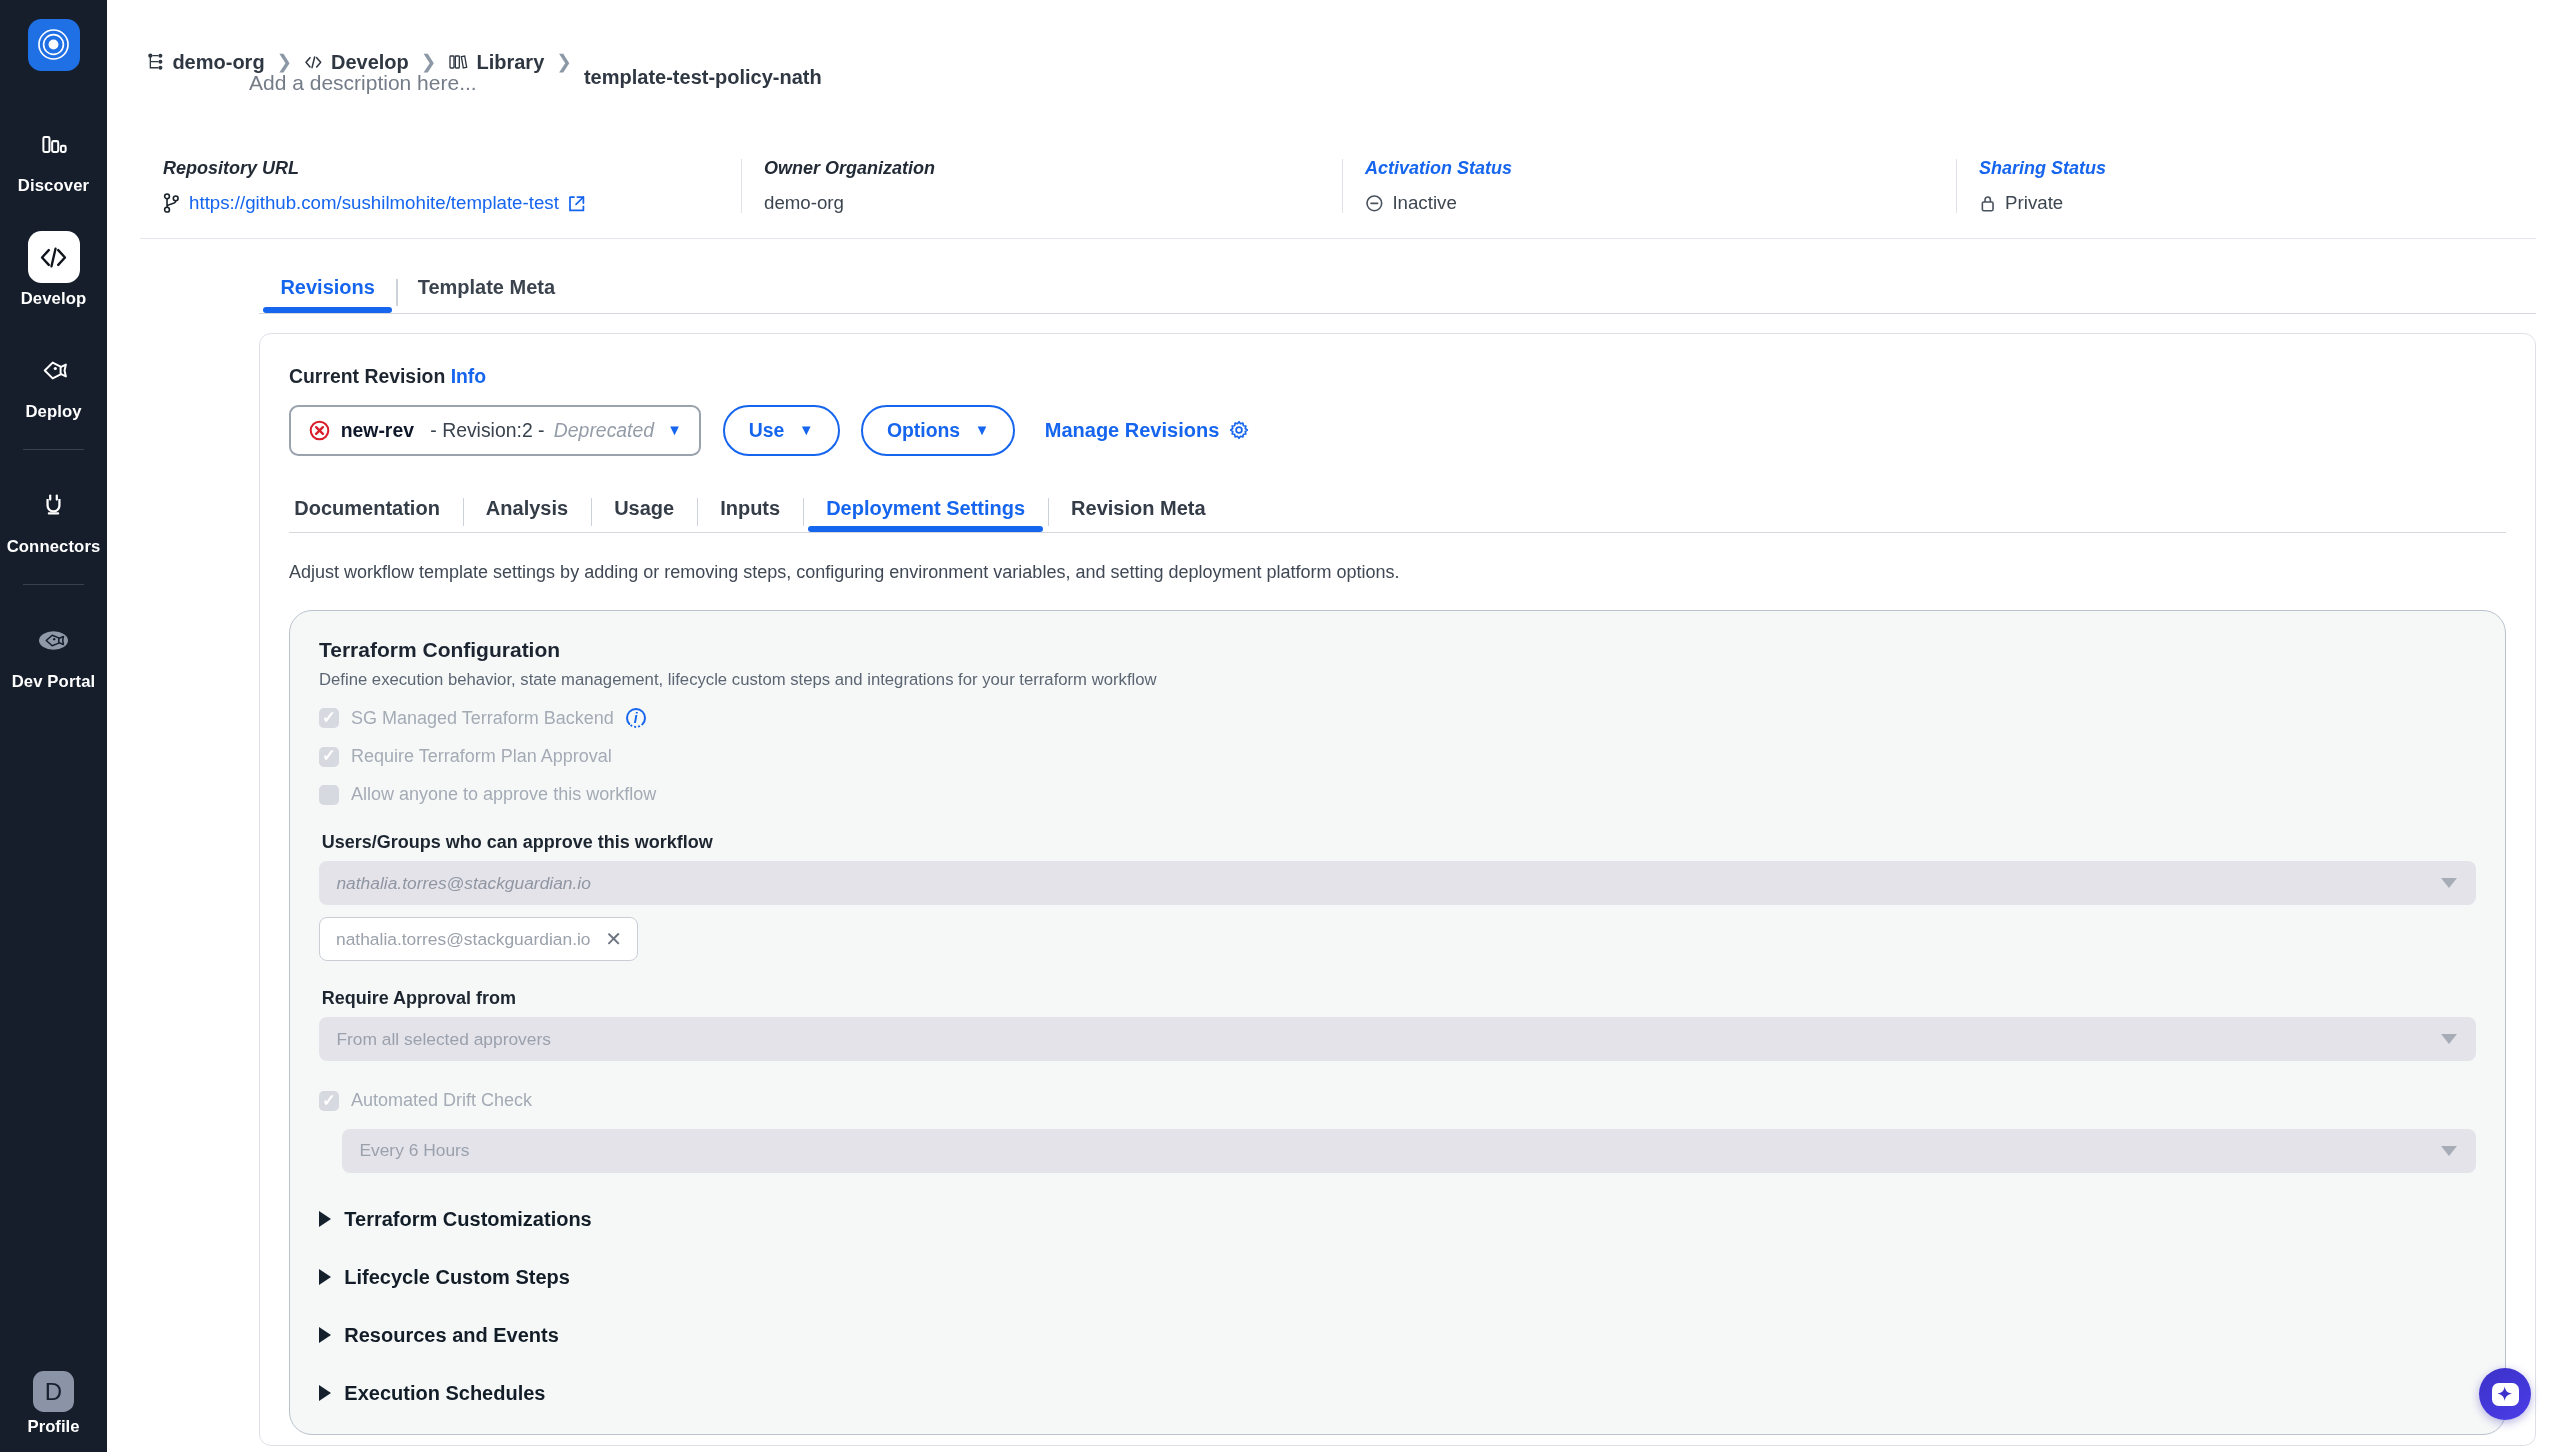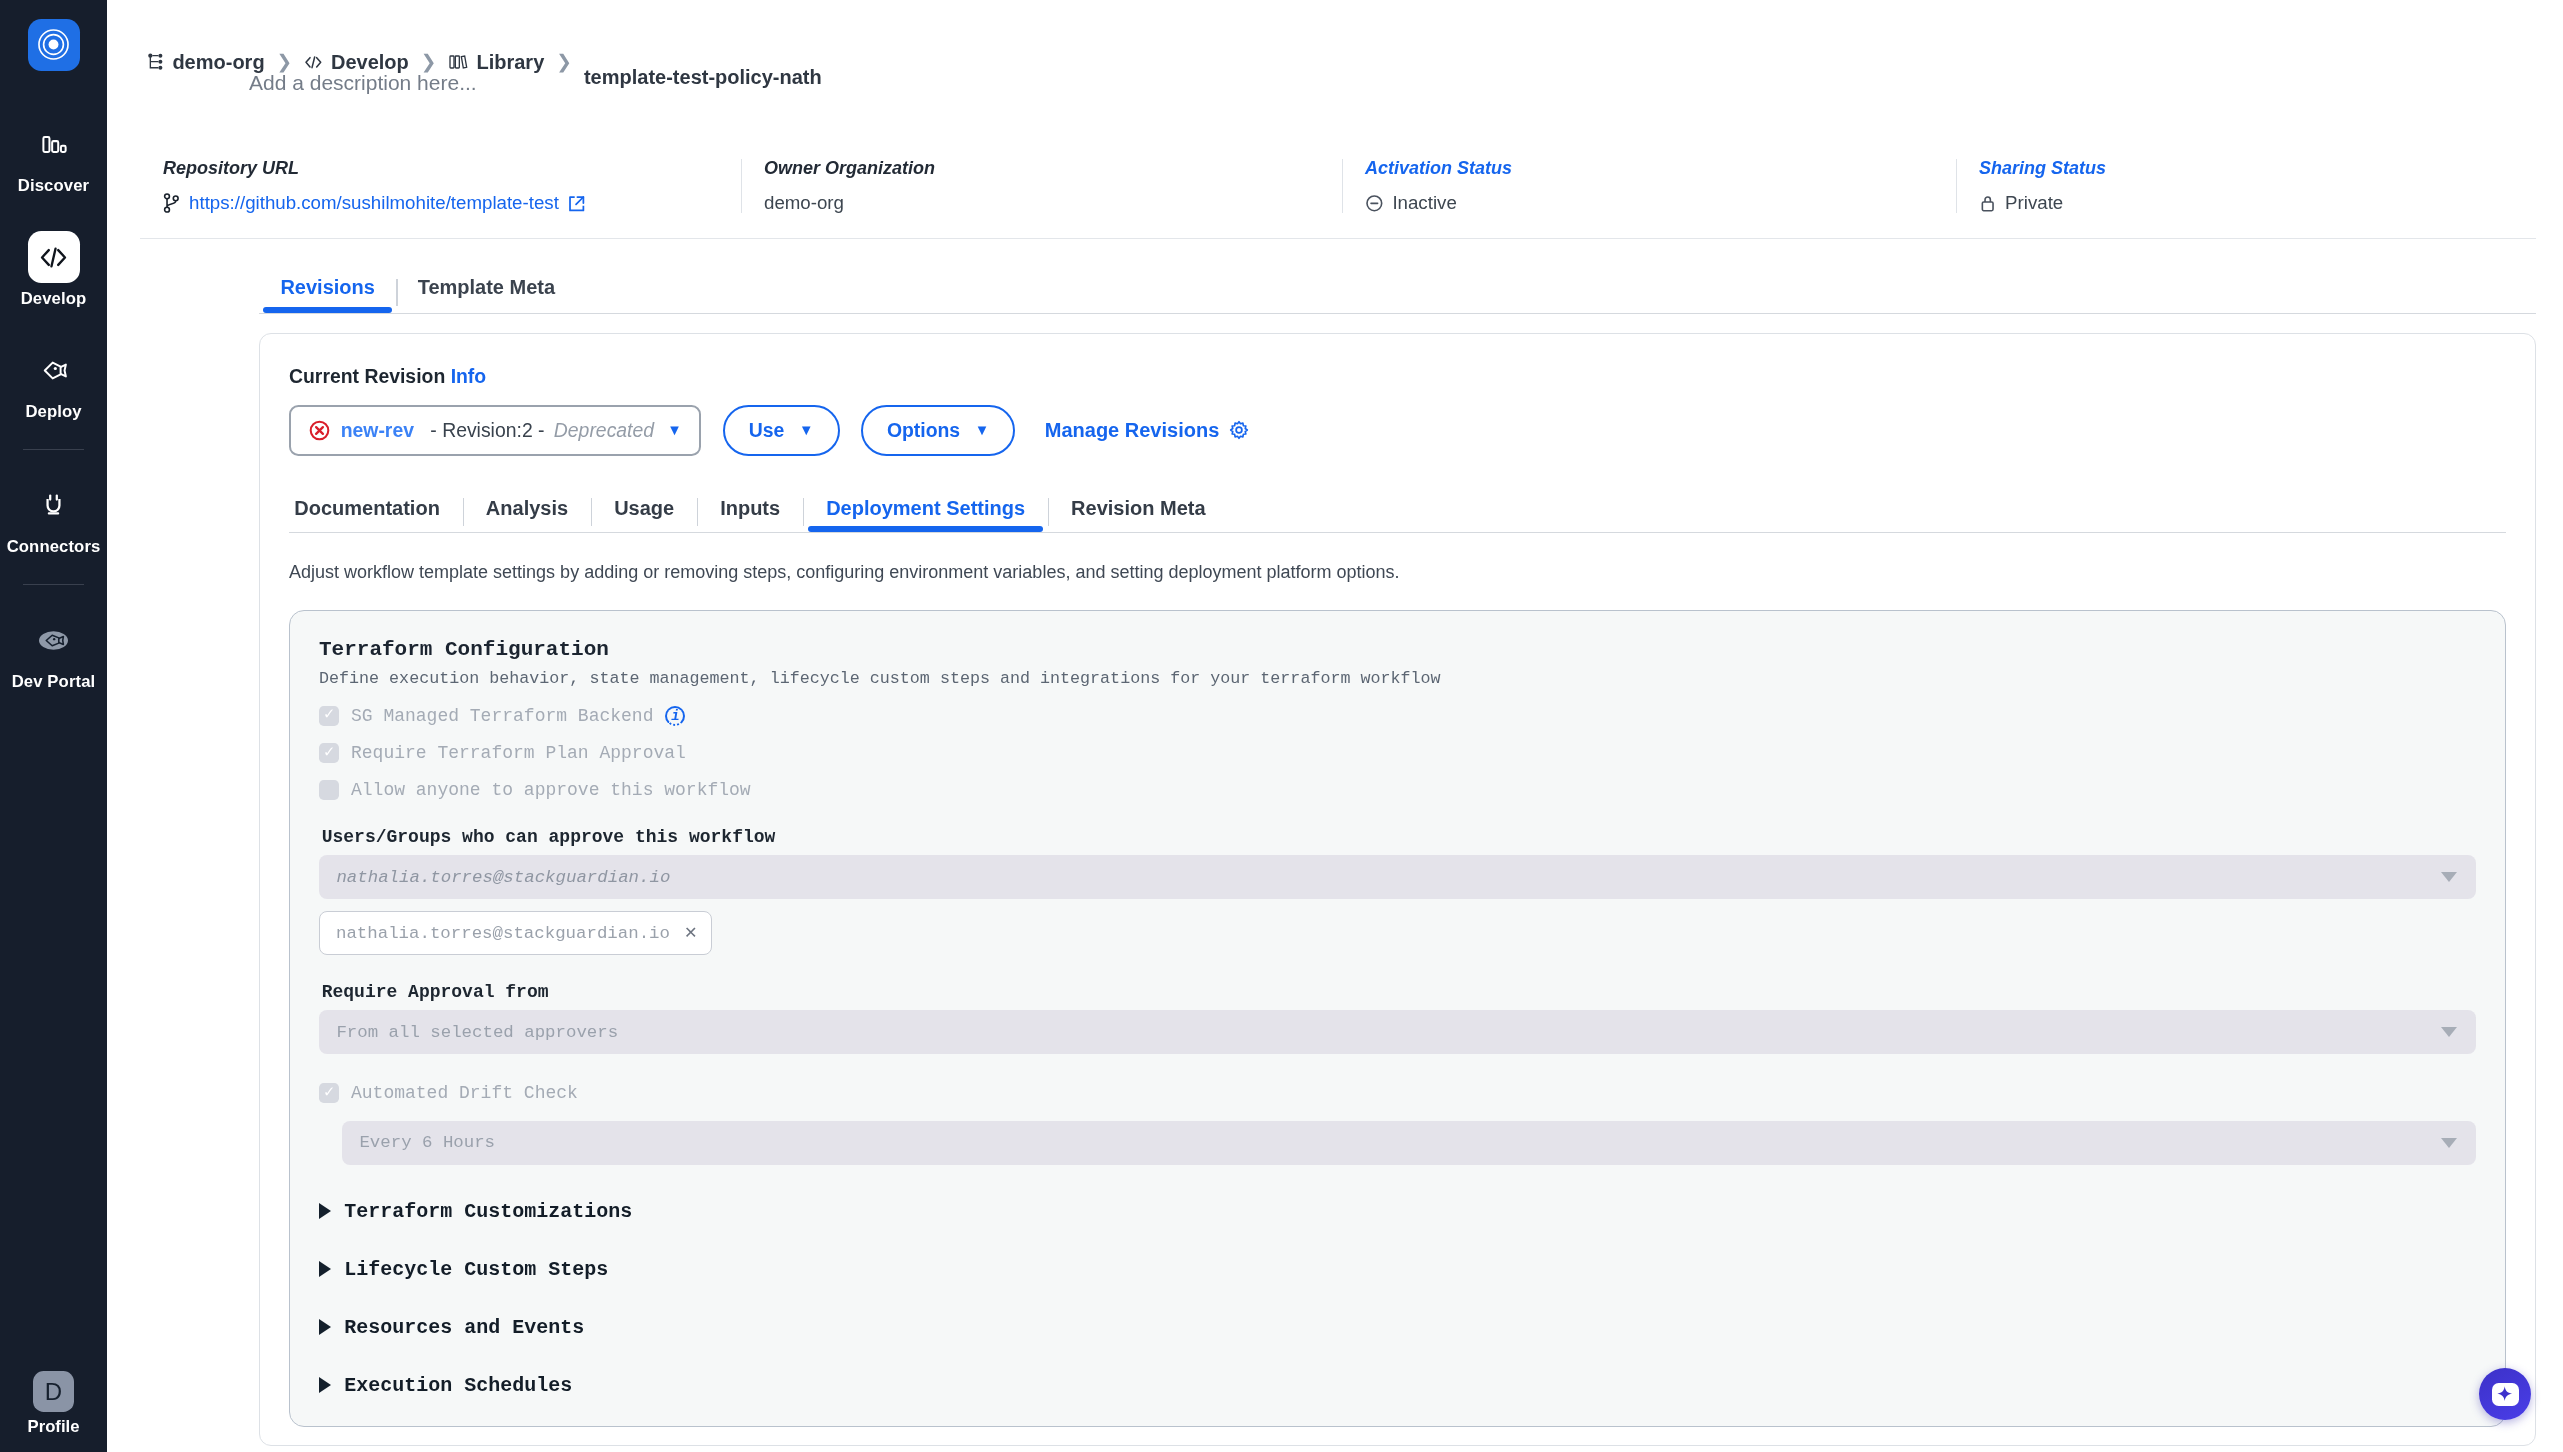--- a/index.html
+++ b/index.html
@@ -117,21 +117,21 @@
   }
   .rev-title { font-size: 19.4px; font-weight: 700; color: #1d2630; }
   .rev-title .info-link { color: #1565ee; }
 
   .rev-row { display: flex; align-items: center; gap: 21.4px; margin-top: 17.4px; }
   .rev-select {
     display: flex; align-items: center; gap: 9.3px;
     border: 2px solid #9aa2ad; border-radius: 9.3px;
     height: 51px; padding: 0 17.4px; background: #fff; cursor: pointer;
   }
-  .rev-name { font-size: 19.4px; font-weight: 700; color: #3b82f6; }
+  .rev-name { font-size: 19.4px; font-weight: 700; color: #0f172a; }
   .rev-meta { font-size: 19.4px; color: #39424d; margin-left: 7px; }
   .rev-dep { font-size: 19.4px; color: #949ca7; font-style: italic; }
   .caret-blue { color: #1565ee; font-size: 14.7px; margin-left: 4px; }
 
   .pill-btn {
     display: flex; align-items: center; gap: 10.7px;
     border: 2px solid #1565ee; border-radius: 27px;
     height: 51px; padding: 0 24px; background: #fff; cursor: pointer;
     color: #1565ee; font-size: 19.4px; font-weight: 700;
   }
@@ -154,22 +154,22 @@
   .stab + .stab::before {
     content: ""; position: absolute; left: 0; top: 1.3px; height: 28px;
     width: 1.3px; background: #ced3da;
   }
   .stabs-rule { height: 1.3px; background: #d5d9de; }
 
   .helper { font-size: 18px; color: #3f4854; margin: 29px 0 27px 0; }
 
   
   .card {
-    border: 1.3px solid #b9c2cd; border-radius: 15px;
-    background: #f6f8f8; padding: 27px 29px 29px 29px; font-family: Liberation Mono, monospace;
+    border: 1.3px solid #b9c2cd; border-radius: 23px;
+    background: #f6f8f8; padding: 27px 29px 29px 29px;
   }
   .card-title { font-size: 21px; font-weight: 700; color: #1b2430; }
   .card-sub { font-size: 16.7px; color: #5c6673; margin-top: 8px; }
 
   .cbrow { display: flex; align-items: center; gap: 12px; margin-top: 17.4px; }
   .cb {
     width: 20px; height: 20px; border-radius: 4.7px; flex: 0 0 20px;
     background: #d6d9e0; display: flex; align-items: center; justify-content: center;
   }
   .cb.checked::after {

